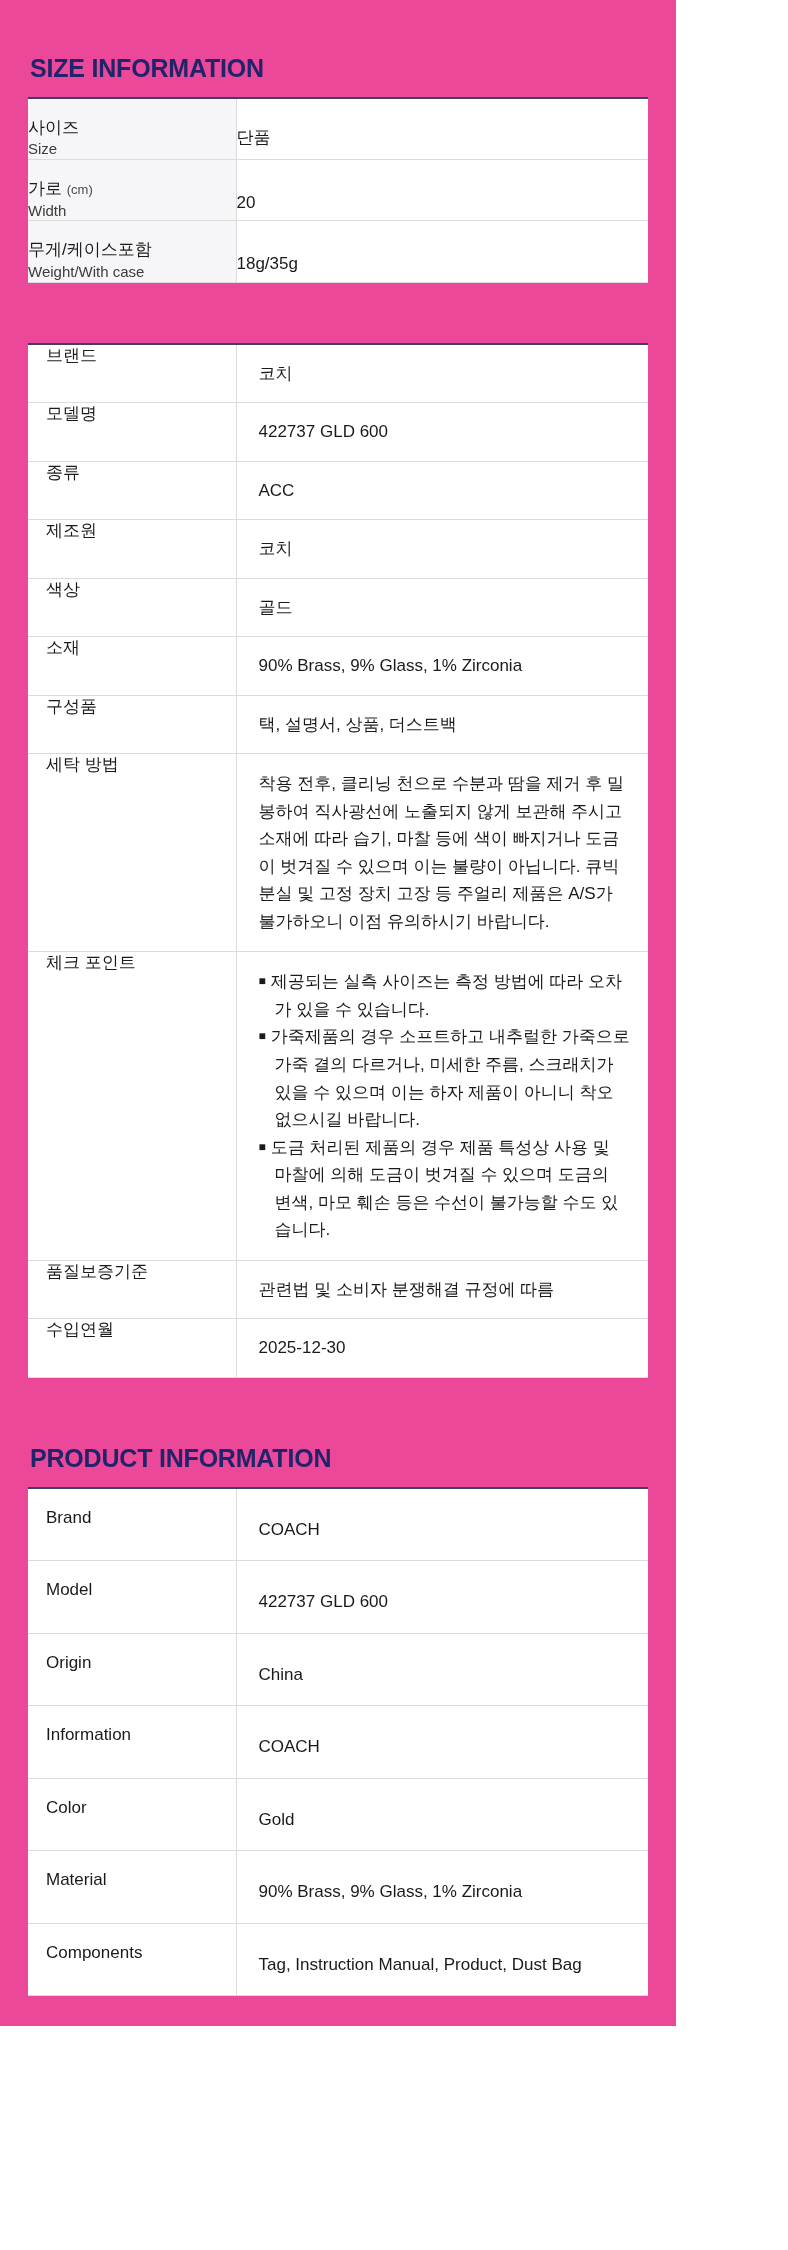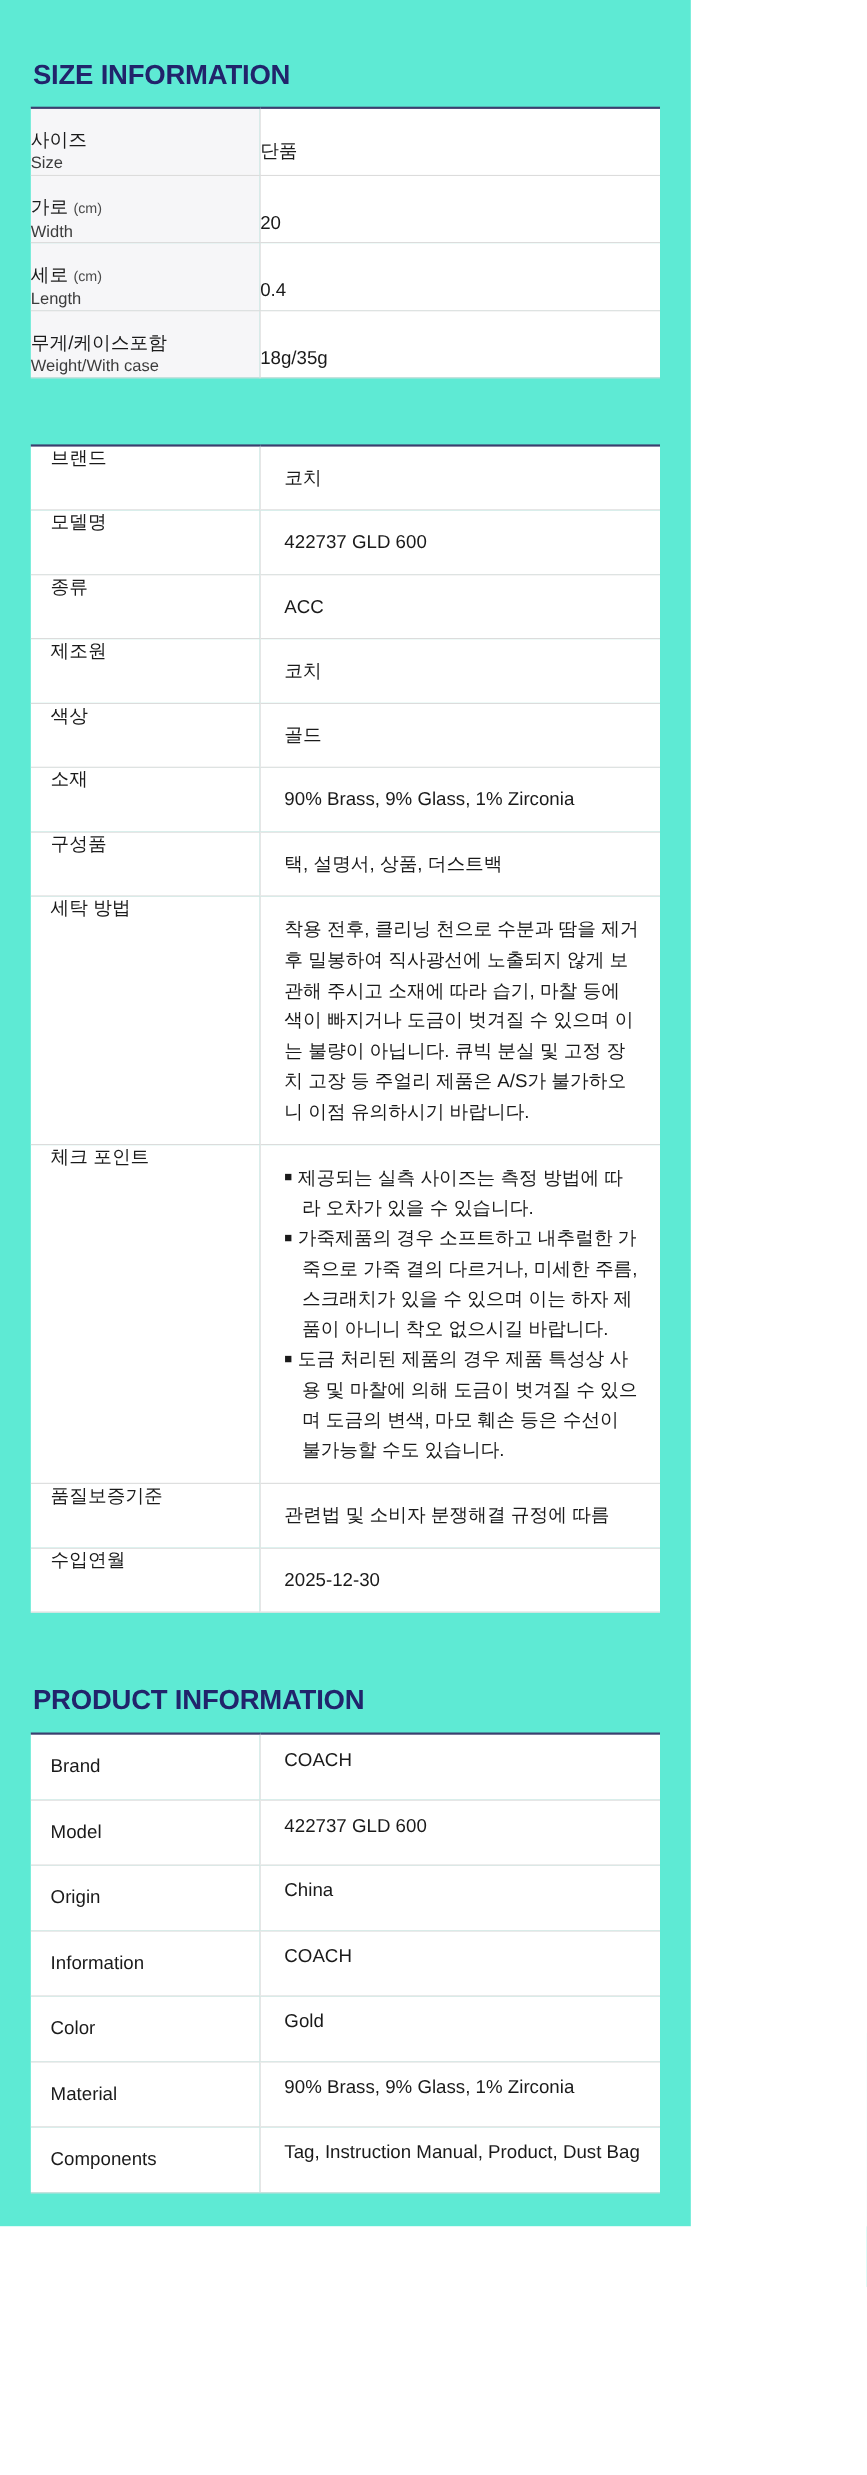--- a/index.html
+++ b/index.html
@@ -7,24 +7,24 @@
     padding: 0;
     background: #ffffff;
   }
   body {
     width: 788px;
     font-family: "Liberation Sans", sans-serif;
     color: #1f1f1f;
     -webkit-font-smoothing: antialiased;
   }
   .page {
-    width: 628px;
+    width: 676px;
     box-sizing: border-box;
     padding: 0 28px;
-    background: #5eead4;
+    background: #ec4899;
   }
   .spacer-top { height: 54px; }
   .section { margin: 0; }
   .section-title {
     font-size: 25px;
     font-weight: bold;
     letter-spacing: -0.2px;
     color: #21246b;
     padding: 0 0 14px 2px;
   }
@@ -105,21 +105,21 @@
   }
 
   
   .en-table td.label {
     background: #ffffff;
     font-size: 17px;
     padding: 18px 0 18px 18px;
     border-right: none;
   }
   .en-table td.value {
-    padding: 10px 18px 18px 22px;
+    padding: 28px 18px 18px 22px;
     border-left: 1px solid #dcdcdc;
   }
   .gap-lg { height: 60px; }
   .gap-xl { height: 66px; }
   .gap-bottom { height: 30px; }
 </style>
 </head>
 <body>
 
 <div class="page">
@@ -143,27 +143,20 @@
         </tr>
         <tr>
           <td class="label">
             <span>가로</span> <span class="unit">(cm)</span>
             <span class="en">Width</span>
           </td>
           <td class="value">20</td>
         </tr>
         <tr>
           <td class="label">
-            <span>세로</span> <span class="unit">(cm)</span>
-            <span class="en">Length</span>
-          </td>
-          <td class="value">0.4</td>
-        </tr>
-        <tr>
-          <td class="label">
             <span>무게/케이스포함</span><span class="unit"></span>
             <span class="en">Weight/With case</span>
           </td>
           <td class="value">18g/35g</td>
         </tr>
       </tbody>
     </table>
   </div>
 
   <div class="gap-lg"></div>

